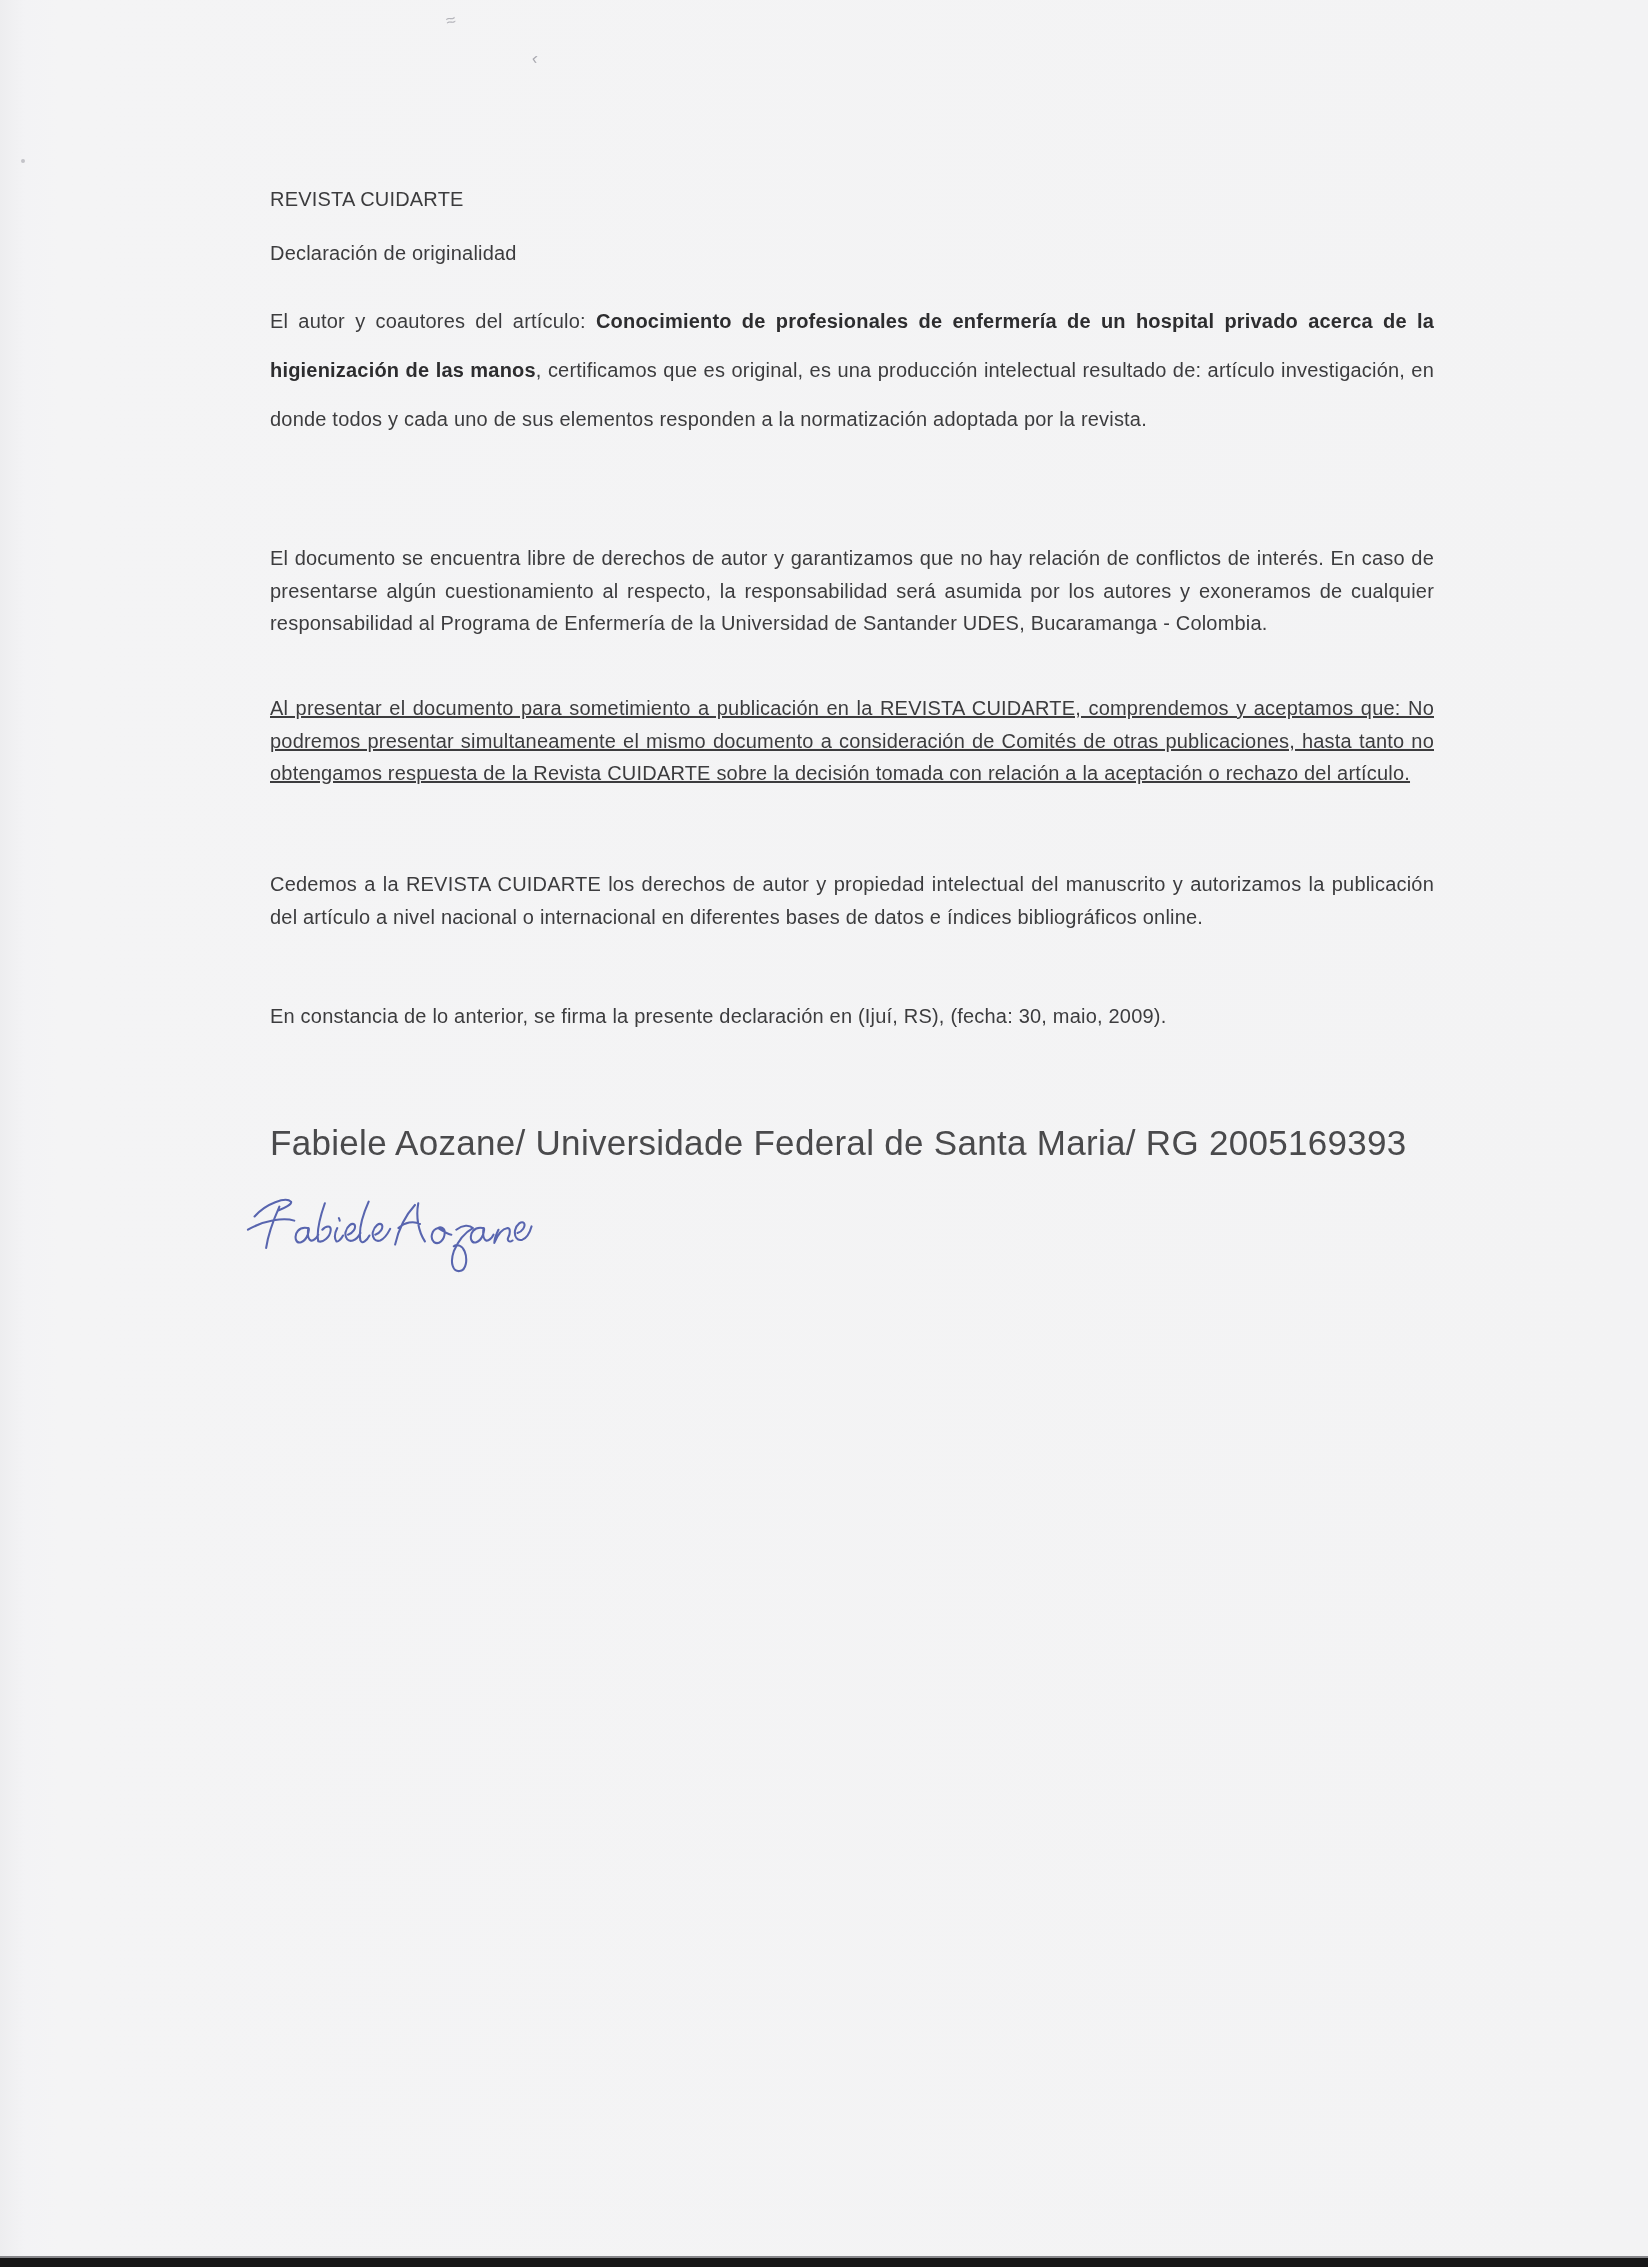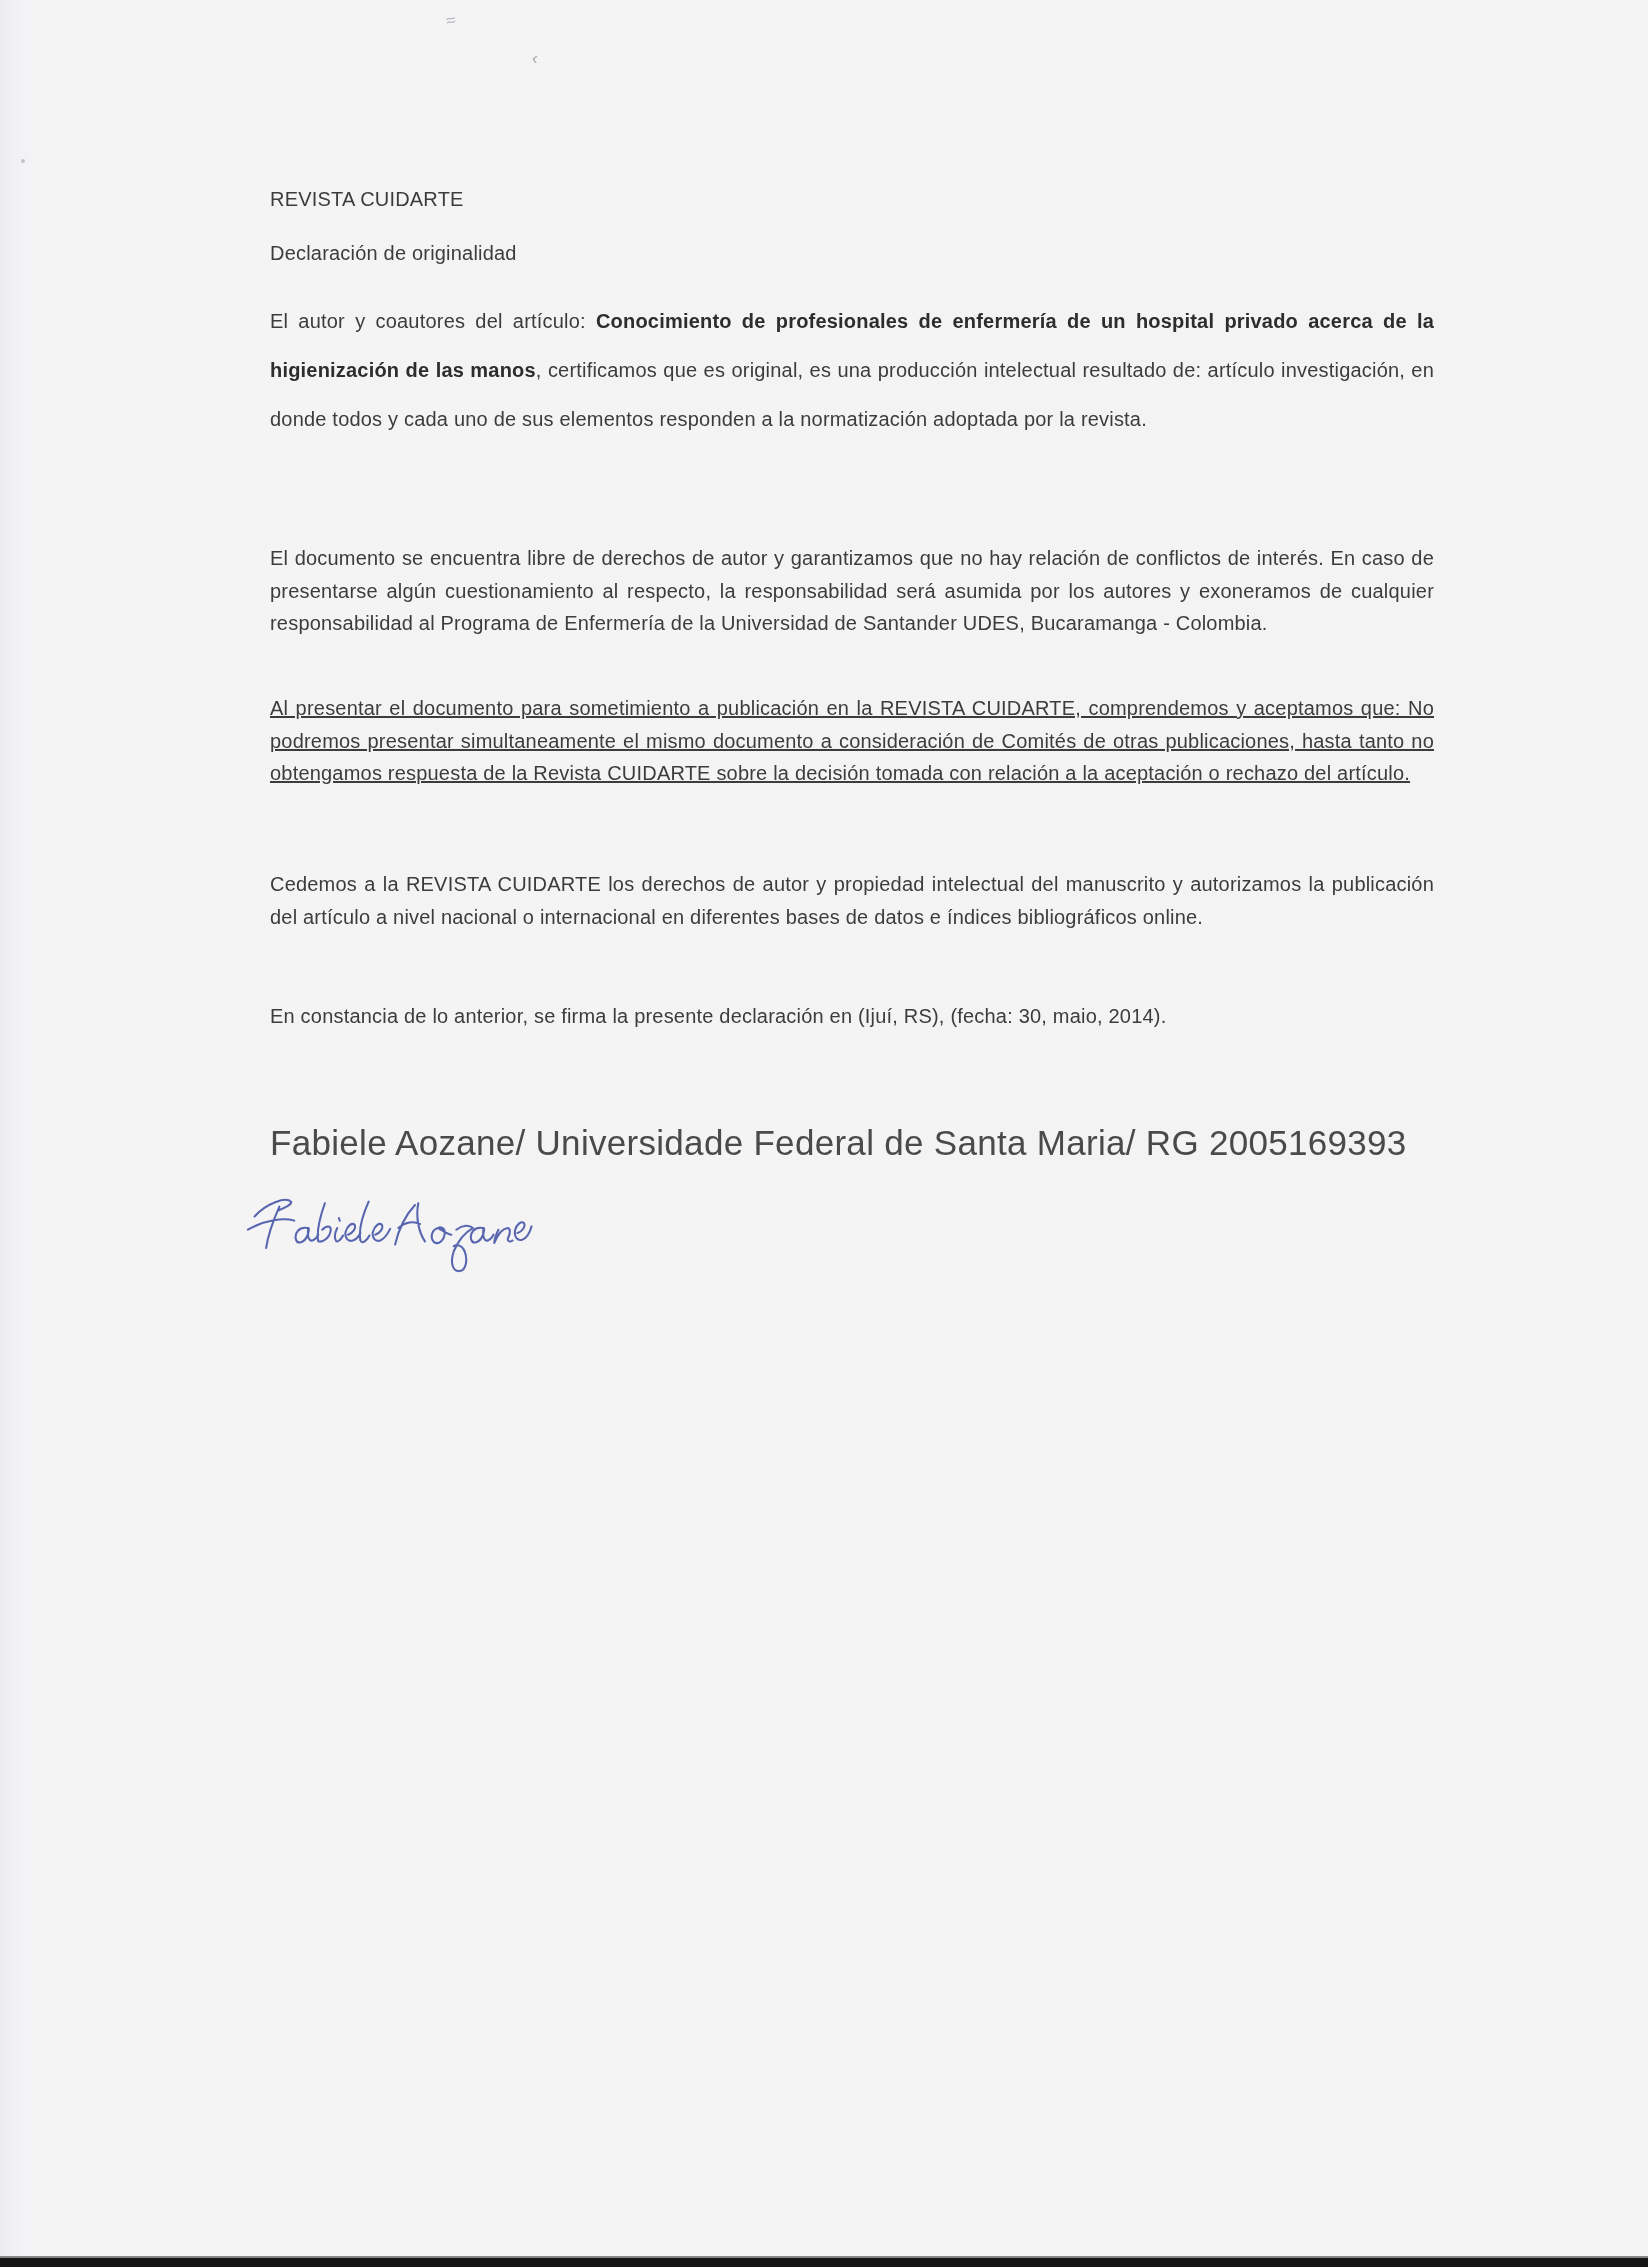--- a/index.html
+++ b/index.html
@@ -79,21 +79,21 @@
   <div class="textblock doc-title">Declaración de originalidad</div>
 
   <p class="textblock para para-intro"><span>El autor y coautores del artículo: </span><span class="bold-title">Conocimiento de profesionales de enfermería de un hospital privado acerca de la higienización de las manos</span><span>, certificamos que es original, es una producción intelectual resultado de: artículo investigación, en donde todos y cada uno de sus elementos responden a la normatización adoptada por la revista.</span></p>
 
   <p class="textblock para para-single para-copyright">El documento se encuentra libre de derechos de autor y garantizamos que no hay relación de conflictos de interés. En caso de presentarse algún cuestionamiento al respecto, la responsabilidad será asumida por los autores y exoneramos de cualquier responsabilidad al Programa de Enfermería de la Universidad de Santander UDES, Bucaramanga - Colombia.</p>
 
   <p class="textblock para para-single para-submission">Al presentar el documento para sometimiento a publicación en la REVISTA CUIDARTE, comprendemos y aceptamos que: No podremos presentar simultaneamente el mismo documento a consideración de Comités de otras publicaciones, hasta tanto no obtengamos respuesta de la Revista CUIDARTE sobre la decisión tomada con relación a la aceptación o rechazo del artículo.</p>
 
   <p class="textblock para para-single para-cession">Cedemos a la REVISTA CUIDARTE los derechos de autor y propiedad intelectual del manuscrito y autorizamos la publicación del artículo a nivel nacional o internacional en diferentes bases de datos e índices bibliográficos online.</p>
 
-  <p class="textblock para-single para-closing">En constancia de lo anterior, se firma la presente declaración en (Ijuí, RS), (fecha: 30, maio, 2014).</p>
+  <p class="textblock para-single para-closing">En constancia de lo anterior, se firma la presente declaración en (Ijuí, RS), (fecha: 30, maio, 2009).</p>
 
   <div class="signer-line">Fabiele Aozane/ Universidade Federal de Santa Maria/ RG 2005169393</div>
 
   <div class="signature-wrap">
     <svg viewBox="0 0 352 120" aria-hidden="true">
 
       <path class="sig-path" d="M14 34 C28 18 52 10 58 16 C60 19 50 24 42 27
                                M44 22 C36 40 30 58 28 72
                                M6 50 C26 38 50 35 62 39
                                M78 48 C68 46 62 54 64 62 C66 68 74 66 78 57 C80 51 80 48 79 48 C78 55 78 61 82 63 C85 64 89 60 91 56

